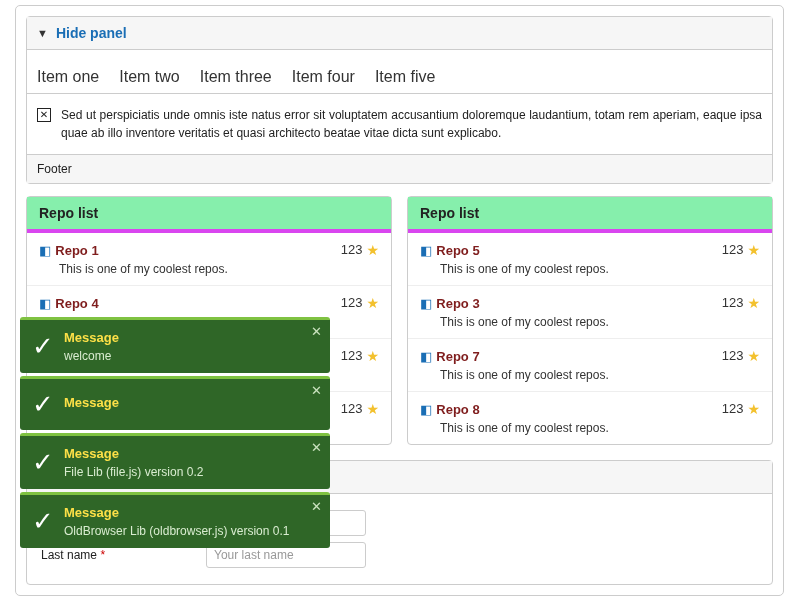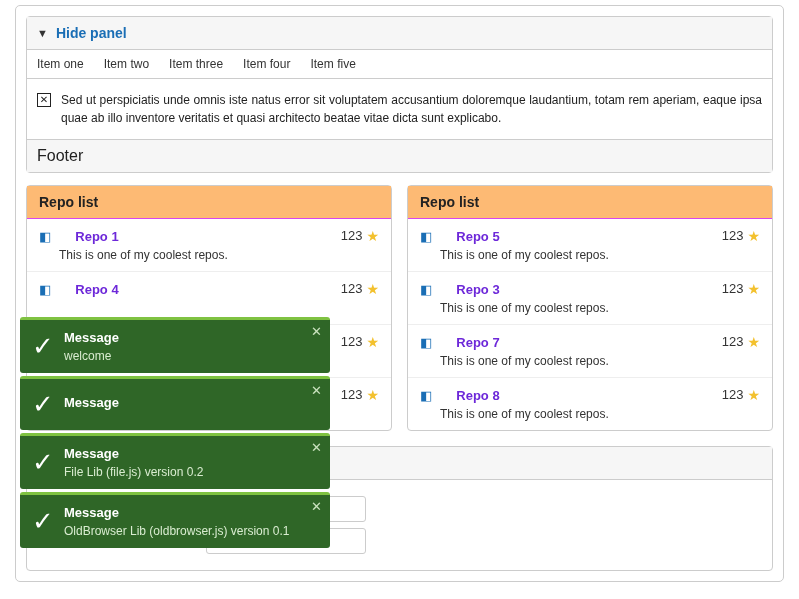--- a/index.html
+++ b/index.html
@@ -32,23 +32,24 @@
   align-items: center;
   gap: 8px;
 }
 .panel-header .arrow { color: #333; font-size: 11px; }
 .menubar {
   display: flex;
   border-bottom: 1px solid #ccc;
 }
 .menubar-item {
   padding: 7px 10px;
-  font-size: 12px;
+  font-size: 16px;
   color: #333;
   cursor: pointer;
+  margin-top: 11px;
 }
 .content-row {
   display: flex;
   padding: 12px 10px;
   gap: 10px;
   align-items: flex-start;
   border-bottom: 1px solid #ccc;
 }
 .content-icon {
   width: 14px; height: 14px;
@@ -60,57 +61,56 @@
 }
 .content-text {
   font-size: 12px;
   text-align: justify;
   color: #222;
   line-height: 1.5;
 }
 .footer {
   padding: 7px 10px;
   background: #f6f6f6;
-  font-size: 16px;
+  font-size: 12px;
 }
 .two-col {
   display: flex;
   gap: 15px;
 }
 .col { flex: 1; }
 .repo-panel {
   border: 1px solid #ccc;
   border-radius: 4px;
 }
 .repo-header {
-  background: #fdba74;
+  background: #86efac;
   padding: 8px 12px;
   font-weight: bold;
   font-size: 14px;
-  border-bottom: 1px solid #d946ef;
+  border-bottom: 4px solid #d946ef;
 }
 .repo-item {
   padding: 9px 12px 9px 12px;
 }
 .repo-item + .repo-item { border-top: 1px solid #eee; }
 .repo-row1 {
   display: flex;
   align-items: center;
 }
 .repo-bookmark {
   color: #1a6eb5;
   font-size: 13px;
   margin-right: 4px;
 }
 .repo-name {
-  color: #6d28d9;
+  color: #7f1d1d;
   font-weight: bold;
   font-size: 13px;
   cursor: pointer;
-  margin-left: 20px;
 }
 .repo-stars {
   margin-left: auto;
   display: flex;
   align-items: flex-start;
   gap: 4px;
   font-size: 13px;
   color: #333;
 }
 .star-icon { color: #f3c12e; font-size: 14px; }
@@ -173,21 +173,21 @@
   padding: 10px 12px;
   position: relative;
 }
 .toast-icon {
   width: 32px;
   font-size: 26px;
   color: #fff;
   flex-shrink: 0;
 }
 .toast-body { flex: 1; }
-.toast-title { font-weight: bold; font-size: 13px; color: #ffffff; margin-bottom: 4px; }
+.toast-title { font-weight: bold; font-size: 13px; color: #fde047; margin-bottom: 4px; }
 .toast-text { font-size: 12px; color: #d9ecd0; }
 .toast-close {
   position: absolute;
   top: 4px;
   right: 8px;
   color: #cbe3bf;
   font-size: 13px;
   cursor: pointer;
 }
 </style>

